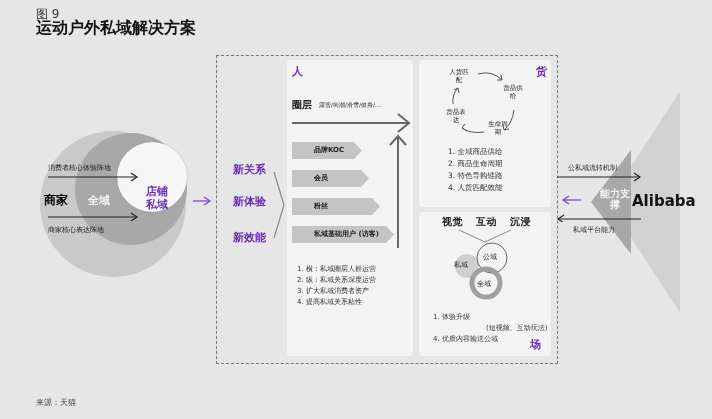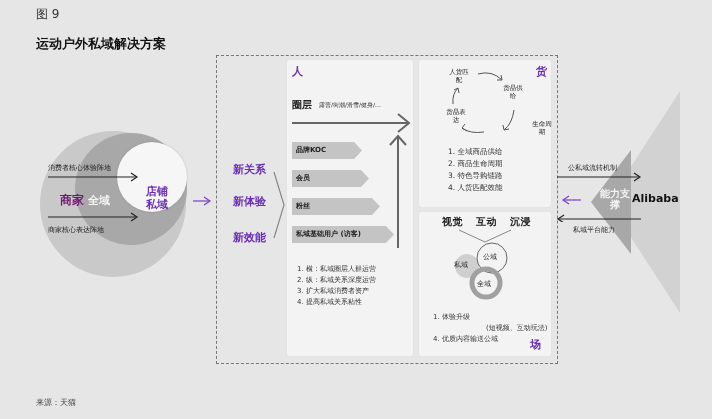--- a/index.html
+++ b/index.html
@@ -5,28 +5,28 @@
   * { box-sizing: border-box; margin: 0; padding: 0; }
   html, body { width: 712px; height: 419px; overflow: hidden; }
   body {
     background: #e6e6e6;
     font-family: "DejaVu Sans", "Liberation Sans", sans-serif;
     color: #222;
     position: relative;
   }
   .abs { position: absolute; }
   .fig-no { left: 36px; top: 6px; font-size: 12px; color: #333; }
-  .fig-title { left: 36px; top: 35px; font-size: 13px; font-weight: bold; color: #111; }
+  .fig-title { left: 36px; top: 18px; font-size: 16px; font-weight: bold; color: #111; }
   .source { left: 36px; top: 397px; font-size: 8px; color: #444; }
 
   
   .c-outer { left: 40px; top: 131px; width: 146px; height: 146px; border-radius: 50%; background: #c9c9c9; }
   .c-mid { left: 75px; top: 133px; width: 112px; height: 112px; border-radius: 50%; background: #a8a8a8; }
   .c-inner { left: 117px; top: 142px; width: 70px; height: 70px; border-radius: 50%; background: #f6f6f6; box-shadow: 0 0 2px rgba(0,0,0,0.2); }
-  .merchant { left: 60px; top: 192px; font-size: 12px; font-weight: bold; color: #701a75; }
+  .merchant { left: 44px; top: 192px; font-size: 12px; font-weight: bold; color: #000000; }
   .allfield { left: 88px; top: 193px; font-size: 11px; font-weight: bold; color: #f4f4f4; }
   .store { left: 138px; top: 185px; font-size: 11px; font-weight: bold; color: #6a2fb4; line-height: 13px; text-align: right; width: 30px; }
   .lbl-small { font-size: 7px; color: #222; }
   .lbl1 { left: 48px; top: 163px; }
   .lbl2 { left: 48px; top: 225px; }
 
   
   .dash-box { left: 216px; top: 55px; width: 342px; height: 309px; border: 1px dashed #777; }
 
   .slogan { font-size: 11px; font-weight: bold; color: #6a2fb4; }
@@ -36,38 +36,38 @@
   .p-goods { left: 419px; top: 60px; width: 132px; height: 147px; }
   .p-scene { left: 419px; top: 212px; width: 132px; height: 144px; }
 
   .corner { font-size: 11px; font-weight: bold; color: #6a2fb4; }
 
   .circle-title { font-size: 10px; font-weight: bold; color: #222; }
   .circle-sub { font-size: 6px; color: #333; }
 
   .tag {
     height: 17px; background: #c4c4c4; color: #222; font-size: 7px; font-weight: bold;
-    line-height: 17px; padding-left: 4px;
+    line-height: 17px; padding-left: 22px;
     clip-path: polygon(0 0, calc(100% - 8px) 0, 100% 50%, calc(100% - 8px) 100%, 0 100%);
   }
 
   .list { font-size: 7px; color: #333; line-height: 11px; }
   .list div { white-space: nowrap; }
 
   .cycle-txt { font-size: 6.5px; color: #222; line-height: 8px; text-align: center; }
 
   .vtitle { font-size: 10px; font-weight: bold; color: #222; letter-spacing: 0.5px; }
 
   
   .tri-big { left: 608px; top: 91px; width: 72px; height: 222px; background: #d2d2d2;
     clip-path: polygon(100% 0, 100% 100%, 0 50%); }
   .tri-small { left: 591px; top: 150px; width: 40px; height: 104px; background: #a8a8a8;
     clip-path: polygon(100% 0, 100% 100%, 0 50%); }
   .ability { left: 600px; top: 188px; font-size: 10px; font-weight: bold; color: #f4f4f4; line-height: 11px; text-align: center; width: 30px; }
-  .alibaba { left: 632px; top: 192px; font-size: 11px; font-weight: bold; color: #111; }
+  .alibaba { left: 632px; top: 192px; font-size: 15px; font-weight: bold; color: #111; }
 </style>
 </head>
 <body>
 
 <div class="abs fig-no">图 9</div>
 <div class="abs fig-title">运动户外私域解决方案</div>
 
 <div class="abs c-outer"></div>
 <div class="abs c-mid"></div>
 <div class="abs c-inner"></div>
@@ -114,21 +114,21 @@
   <div>1. 横：私域圈层人群运营</div>
   <div>2. 纵：私域关系深度运营</div>
   <div>3. 扩大私域消费者资产</div>
   <div>4. 提高私域关系粘性</div>
 </div>
 
 <div class="abs panel p-goods"></div>
 <div class="abs corner" style="left:536px;top:64px;">货</div>
 <div class="abs cycle-txt" style="left:448px;top:68px;width:22px;">人货匹配</div>
 <div class="abs cycle-txt" style="left:502px;top:84px;width:22px;">货品供给</div>
-<div class="abs cycle-txt" style="left:487px;top:120px;width:22px;margin-left:44px;">生命周期</div>
+<div class="abs cycle-txt" style="left:487px;top:120px;width:22px;">生命周期</div>
 <div class="abs cycle-txt" style="left:445px;top:108px;width:22px;">货品表达</div>
 <svg class="abs" style="left:440px;top:66px;" width="90" height="80">
   <path d="M38 8 Q52 4 62 14" fill="none" stroke="#555" stroke-width="1"></path>
   <polyline points="57,14 62,14 61,9" fill="none" stroke="#555" stroke-width="1"></polyline>
   <path d="M74 44 Q72 58 64 64" fill="none" stroke="#555" stroke-width="1"></path>
   <polyline points="63,59 64,64 69,63" fill="none" stroke="#555" stroke-width="1"></polyline>
   <path d="M44 66 Q30 68 22 62" fill="none" stroke="#555" stroke-width="1"></path>
   <polyline points="25,58 22,62 27,65" fill="none" stroke="#555" stroke-width="1"></polyline>
   <path d="M13 38 Q12 28 18 22" fill="none" stroke="#555" stroke-width="1"></path>
   <polyline points="14,24 18,22 19,27" fill="none" stroke="#555" stroke-width="1"></polyline>

